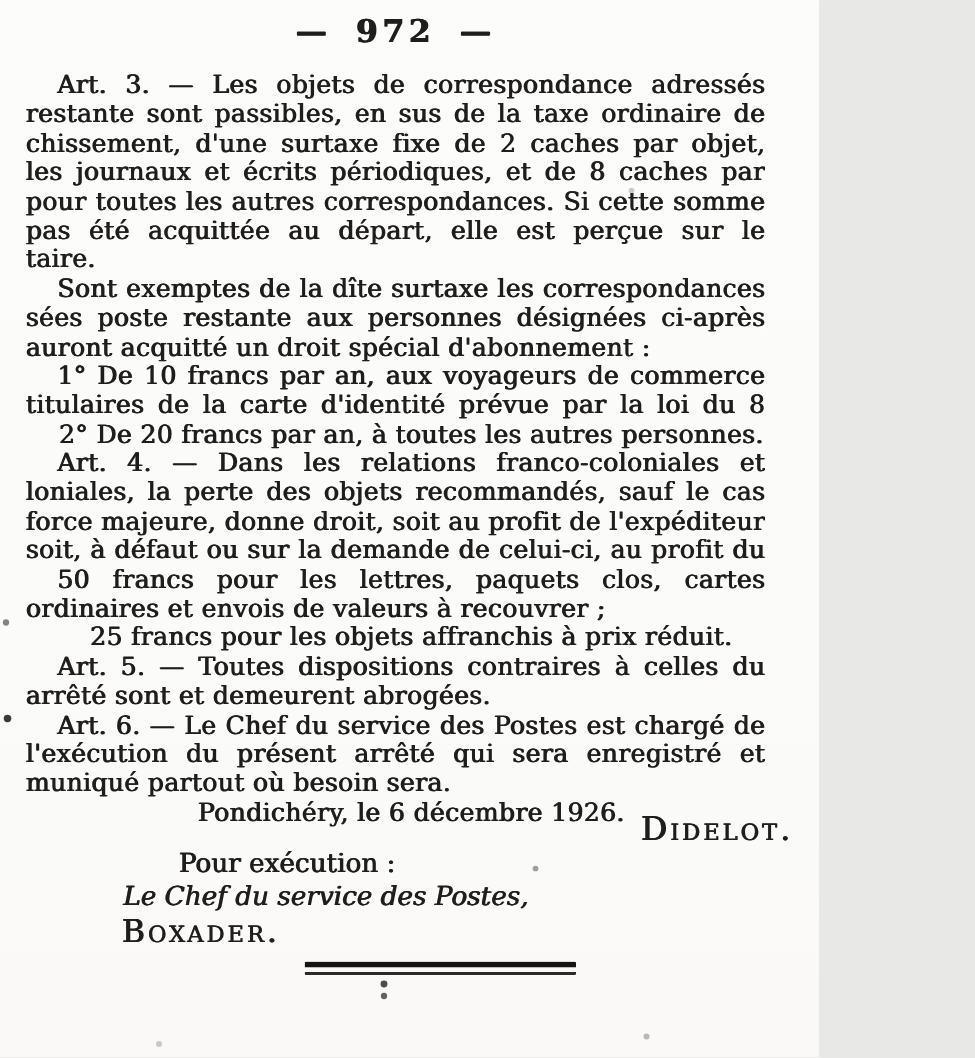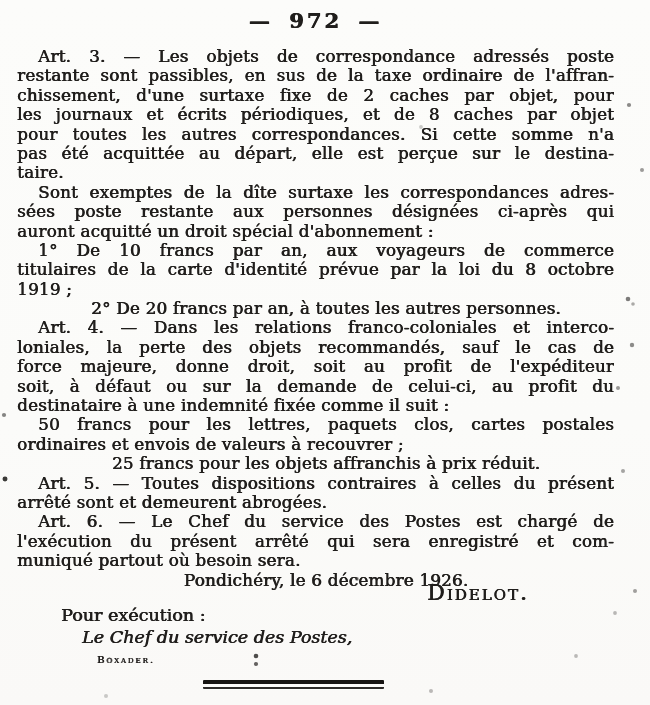--- a/index.html
+++ b/index.html
@@ -2,21 +2,21 @@
 <html><head>
 <meta charset="utf-8">
 <style>
   html, body {
     margin: 0;
     padding: 0;
     background: #e8e8e6;
   }
   .page {
     position: relative;
-    width: 650px;
+    width: 546px;
     height: 705px;
     margin: 0;
     box-sizing: border-box;
     padding: 8px 36px 0 17px;
     background: linear-gradient(180deg, #fcfcfa 0%, #fbfbf9 60%, #faf9f7 100%);
     color: #201e1c;
     font-family: "DejaVu Serif", "Liberation Serif", serif;
     overflow: hidden;
     text-shadow: 0.6px 0 0 currentColor, 0 0 0.4px rgba(32,30,28,.55);
   }
@@ -47,35 +47,35 @@
   .sig-official {
     margin-top: -6px;
     margin-left: 410px;
     font-size: 22px;
     line-height: 18px;
     font-variant: small-caps;
     letter-spacing: 2px;
   }
   .sig-exec-label {
     margin-top: 4px;
-    margin-left: 44px;
+    margin-left: 102px;
     font-size: 17.5px;
     line-height: 19px;
   }
   .sig-exec-title {
     margin-top: 3px;
     margin-left: 65px;
     font-size: 17.5px;
     line-height: 19px;
     font-style: italic;
   }
   .sig-exec-name {
     margin-top: 4px;
-    margin-left: 80px;
-    font-size: 10px;
+    margin-left: 64px;
+    font-size: 21px;
     line-height: 18px;
     font-variant: small-caps;
     letter-spacing: 2px;
   }
   .end-rule {
     margin-top: 11px;
     margin-left: 186px; 
     width: 181px;
     height: 3px;
     border-top: 4px solid #161412;
@@ -124,27 +124,25 @@
       <div class="line justify">chissement, d'une surtaxe fixe de 2 caches par objet, pour</div>
       <div class="line justify">les journaux et écrits périodiques, et de 8 caches par objet</div>
       <div class="line justify">pour toutes les autres correspondances. Si cette somme n'a</div>
       <div class="line justify">pas été acquittée au départ, elle est perçue sur le destina-</div>
       <div class="line">taire.</div>
       <div class="line indent justify">Sont exemptes de la dîte surtaxe les correspondances adres-</div>
       <div class="line justify">sées poste restante aux personnes désignées ci-après qui</div>
       <div class="line">auront acquitté un droit spécial d'abonnement :</div>
       <div class="line indent justify">1° De 10 francs par an, aux voyageurs de commerce</div>
       <div class="line justify">titulaires de la carte d'identité prévue par la loi du 8 octobre</div>
-      <div class="line">1919 ;</div>
       <div class="line indent">2° De 20 francs par an, à toutes les autres personnes.</div>
       <div class="line indent justify">Art. 4. — Dans les relations franco-coloniales et interco-</div>
       <div class="line justify">loniales, la perte des objets recommandés, sauf le cas de</div>
       <div class="line justify">force majeure, donne droit, soit au profit de l'expéditeur</div>
       <div class="line justify">soit, à défaut ou sur la demande de celui-ci, au profit du</div>
-      <div class="line">destinataire à une indemnité fixée comme il suit :</div>
       <div class="line indent justify">50 francs pour les lettres, paquets clos, cartes postales</div>
       <div class="line">ordinaires et envois de valeurs à recouvrer ;</div>
       <div class="line indent">25 francs pour les objets affranchis à prix réduit.</div>
       <div class="line indent justify">Art. 5. — Toutes dispositions contraires à celles du présent</div>
       <div class="line">arrêté sont et demeurent abrogées.</div>
       <div class="line indent justify">Art. 6. — Le Chef du service des Postes est chargé de</div>
       <div class="line justify">l'exécution du présent arrêté qui sera enregistré et com-</div>
       <div class="line">muniqué partout où besoin sera.</div>
       <div class="line indent">Pondichéry, le 6 décembre 1926.</div>
     </div>

